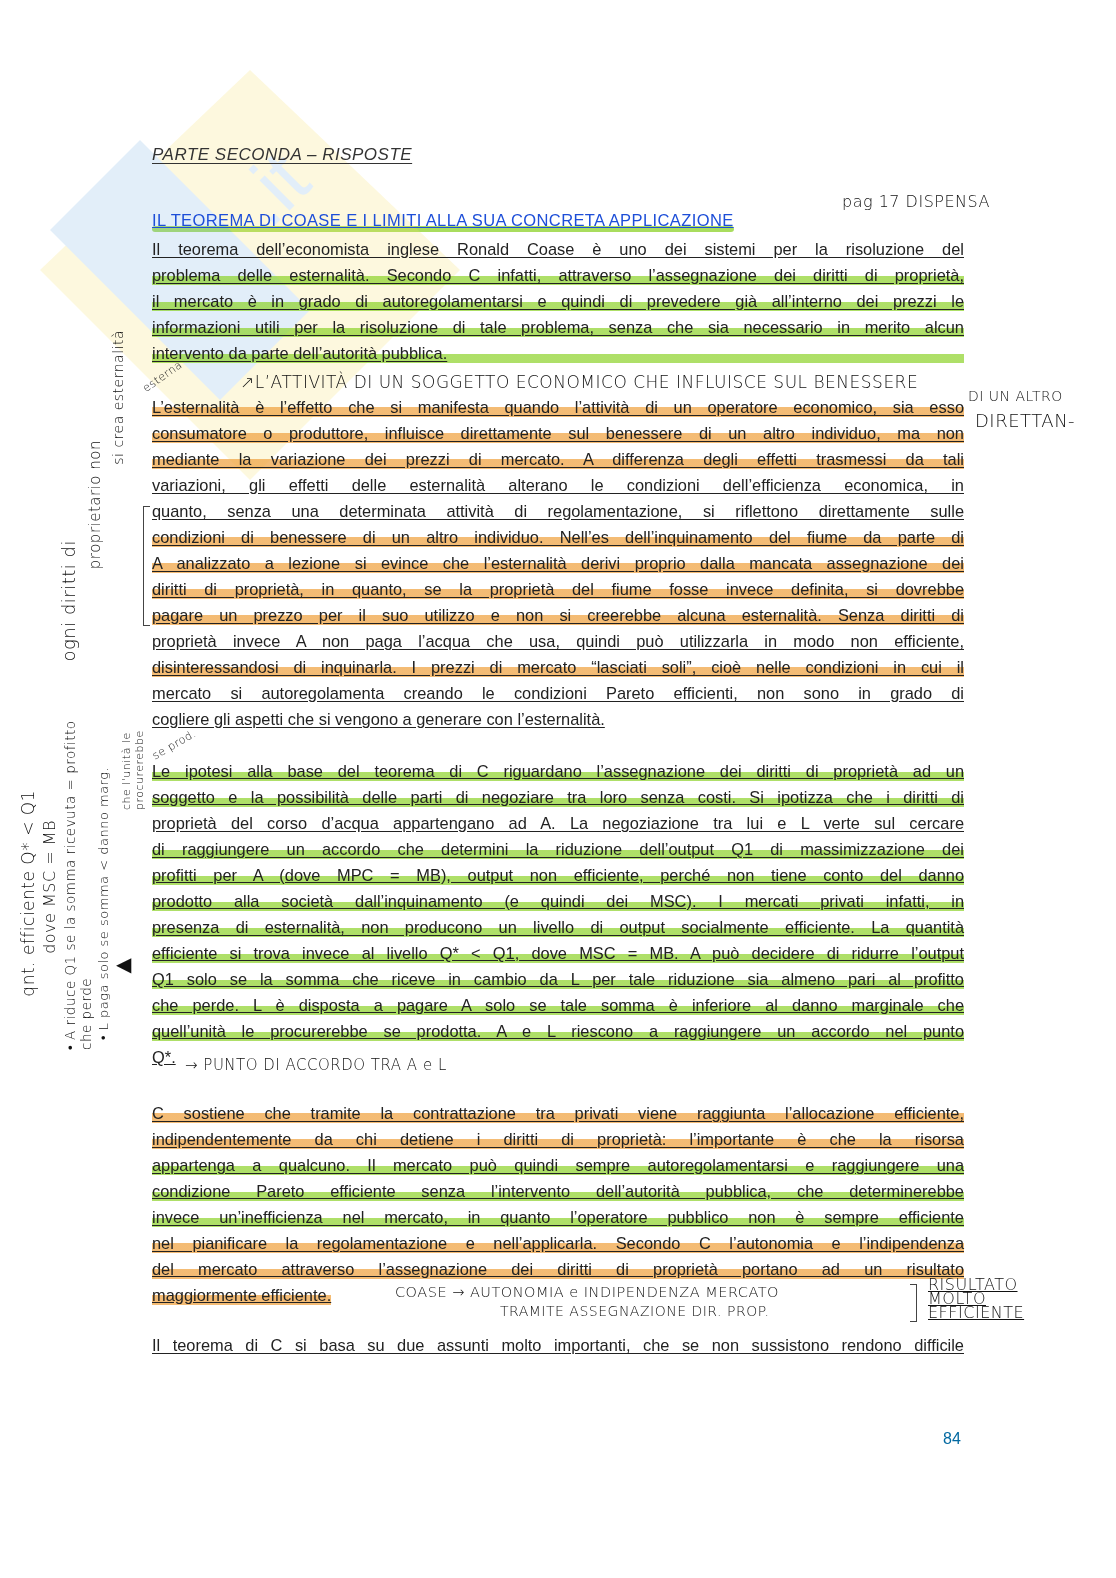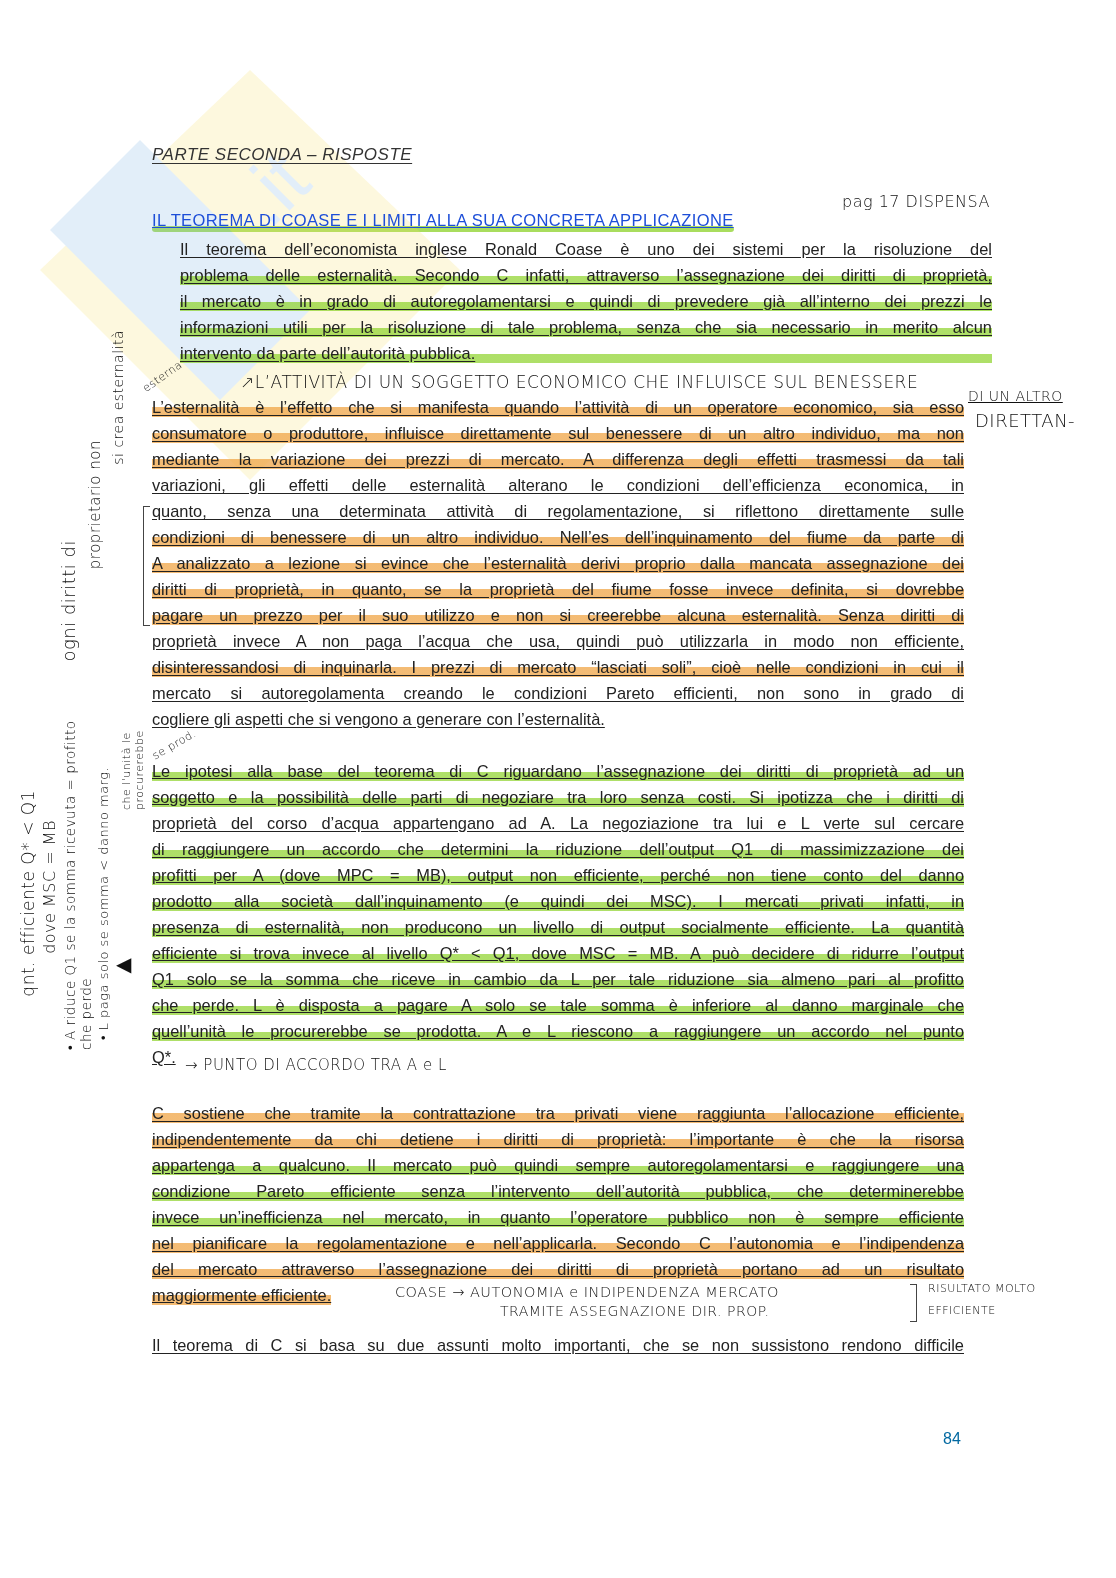--- a/index.html
+++ b/index.html
@@ -28,30 +28,30 @@
 <svg class="watermark" viewBox="0 0 460 460">
   <polygon points="230,30 440,230 230,440 20,230" fill="#f7e06b"></polygon>
   <polygon points="120,100 290,270 200,360 30,190" fill="#7fb5e8"></polygon>
   <text x="250" y="190" font-size="80" fill="#7fb5e8" transform="rotate(-45 250 190)" font-family="Liberation Sans, sans-serif">.it</text>
 </svg>
 
 <div class="h-part">PARTE SECONDA – RISPOSTE</div>
 <div class="h-title">IL TEOREMA DI COASE E I LIMITI ALLA SUA CONCRETA APPLICAZIONE</div>
 <div class="hand" style="left:842px;top:192px;font-size:16px;">pag 17 DISPENSA</div>
 
-<div class="para" style="top:236px;margin-left:28px;">
+<div class="para" style="top:236px;">
   <span class="line u">Il teorema dell’economista inglese Ronald Coase è uno dei sistemi per la risoluzione del</span>
   <span class="line u hg">problema delle esternalità. Secondo C infatti, attraverso l’assegnazione dei diritti di proprietà,</span>
   <span class="line u hg">il mercato è in grado di autoregolamentarsi e quindi di prevedere già all’interno dei prezzi le</span>
   <span class="line u hg">informazioni utili per la risoluzione di tale problema, senza che sia necessario in merito alcun</span>
   <span class="line last u hg">intervento da parte dell’autorità pubblica.</span>
 </div>
 
 <div class="hand" style="left:240px;top:372px;font-size:17px;">↗L’ATTIVITÀ DI UN SOGGETTO ECONOMICO CHE INFLUISCE SUL BENESSERE</div>
-<div class="hand" style="left:968px;top:388px;font-size:14px;text-decoration:underline;">DI UN ALTRO</div>
+<div class="hand" style="left:968px;top:388px;font-size:14px;">DI UN ALTRO</div>
 <div class="hand" style="left:975px;top:410px;font-size:18px;text-align:right;">DIRETTAN-</div>
 <div class="hand" style="left:140px;top:370px;font-size:11px;transform:rotate(-35deg);">esterna</div>
 
 <div class="bracket" style="left:143px;top:506px;height:118px;"></div>
 <div class="para" style="top:394px;">
   <span class="line u ho">L’esternalità è l’effetto che si manifesta quando l’attività di un operatore economico, sia esso</span>
   <span class="line u ho">consumatore o produttore, influisce direttamente sul benessere di un altro individuo, ma non</span>
   <span class="line u ho">mediante la variazione dei prezzi di mercato. A differenza degli effetti trasmessi da tali</span>
   <span class="line u">variazioni, gli effetti delle esternalità alterano le condizioni dell’efficienza economica, in</span>
   <span class="line u">quanto, senza una determinata attività di regolamentazione, si riflettono direttamente sulle</span>
@@ -89,21 +89,21 @@
   <span class="line u hg">appartenga a qualcuno. Il mercato può quindi sempre autoregolamentarsi e raggiungere una</span>
   <span class="line hg">condizione Pareto efficiente senza l’intervento dell’autorità pubblica, che determinerebbe</span>
   <span class="line u hg">invece un’inefficienza nel mercato, in quanto l’operatore pubblico non è sempre efficiente</span>
   <span class="line u ho">nel pianificare la regolamentazione e nell’applicarla. Secondo C l’autonomia e l’indipendenza</span>
   <span class="line ho">del mercato attraverso l’assegnazione dei diritti di proprietà portano ad un risultato</span>
   <span class="line last ho" style="display:inline-block;">maggiormente efficiente.</span>
 </div>
 <div class="hand" style="left:395px;top:1284px;font-size:14.5px;">COASE → AUTONOMIA e INDIPENDENZA MERCATO</div>
 <div class="hand" style="left:500px;top:1303px;font-size:14px;">TRAMITE ASSEGNAZIONE DIR. PROP.</div>
 <div class="bracket" style="left:910px;top:1284px;height:36px;transform:scaleX(-1);"></div>
-<div class="hand" style="left:928px;top:1278px;width:110px;font-size:11px;line-height:22px;">RISULTATO MOLTO EFFICIENTE</div>
+<div class="hand" style="left:928px;top:1278px;width:110px;font-size:16px;line-height:14px;text-decoration:underline;">RISULTATO MOLTO EFFICIENTE</div>
 
 <div class="para" style="top:1332px;">
   <span class="line u">Il teorema di C si basa su due assunti molto importanti, che se non sussistono rendono difficile</span>
 </div>
 
 <div class="hand vert" style="left:58px;top:540px;font-size:18px;">ogni diritti di</div>
 <div class="hand vert" style="left:86px;top:440px;font-size:15px;">proprietario non</div>
 <div class="hand vert" style="left:110px;top:330px;font-size:14px;">si crea esternalità</div>
 
 <div class="hand vert" style="left:18px;top:790px;font-size:17px;">qnt. efficiente Q* &lt; Q1</div>

